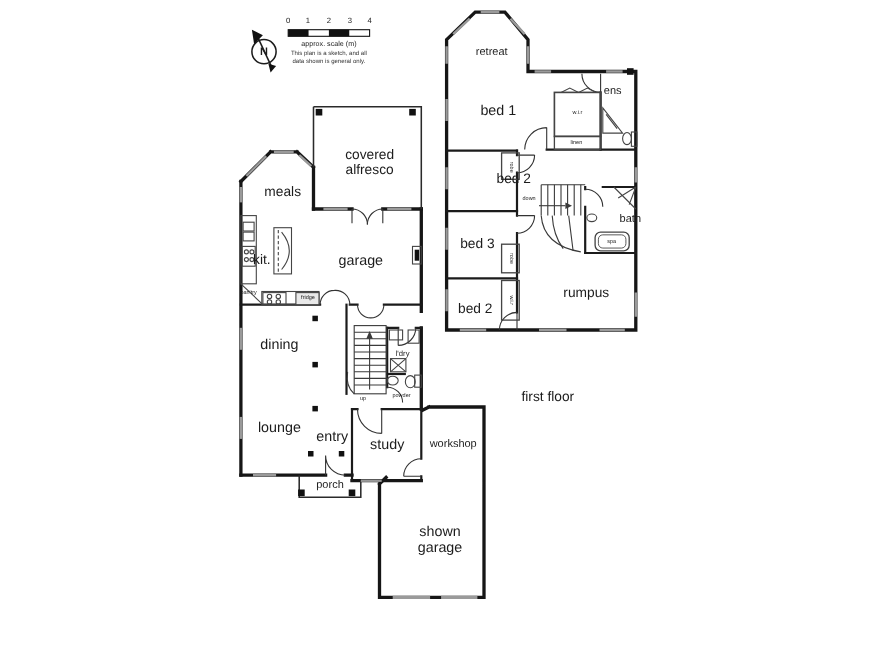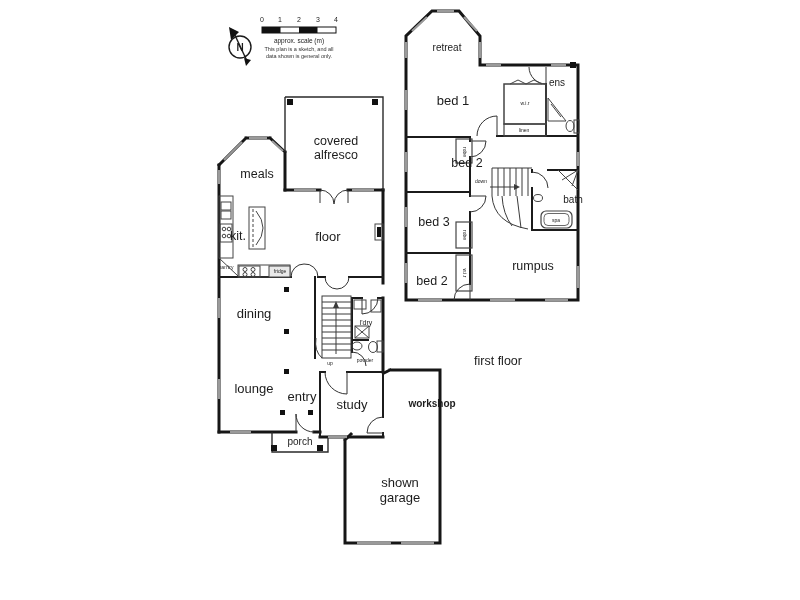--- a/index.html
+++ b/index.html
@@ -231,32 +231,32 @@
   <div class="lbl s7" style="left:299px;top:19px;">2</div>
   <div class="lbl s7" style="left:318px;top:19px;">3</div>
   <div class="lbl s7" style="left:336px;top:19px;">4</div>
   <div class="lbl s65" style="left:299px;top:41px;">approx. scale (m)</div>
   <div class="lbl s55" style="left:299px;top:50px;">This plan is a sketch, and all</div>
   <div class="lbl s55" style="left:299px;top:57px;">data shown is general only.</div>
 
   <div class="lbl s12" style="left:257px;top:174px;">meals</div>
   <div class="lbl s12" style="left:238px;top:236px;">kit.</div>
   <div class="lbl s12 wrap" style="left:336px;top:148px;width:80px;">covered alfresco</div>
-  <div class="lbl s13" style="left:328px;top:236px;">floor</div>
+  <div class="lbl s13" style="left:328px;top:236px;">garage</div>
   <div class="lbl s45" style="left:226px;top:267px;">pan'try</div>
   <div class="lbl s45" style="left:280px;top:271px;">fridge</div>
   <div class="lbl s13" style="left:254px;top:313px;">dining</div>
   <div class="lbl s13" style="left:254px;top:388px;">lounge</div>
   <div class="lbl s9" style="left:302px;top:396px;">entry</div>
   <div class="lbl s7" style="left:366px;top:322px;">l'dry</div>
   <div class="lbl s45" style="left:365px;top:360px;">powder</div>
   <div class="lbl s45" style="left:330px;top:363px;">up</div>
   <div class="lbl s13" style="left:352px;top:404px;">study</div>
   <div class="lbl s8" style="left:300px;top:442px;">porch</div>
-  <div class="lbl s8" style="left:432px;top:404px;font-weight:bold;">workshop</div>
+  <div class="lbl s8" style="left:412px;top:404px;">workshop</div>
   <div class="lbl s13 wrap" style="left:400px;top:491px;width:64px;">shown garage</div>
 
   <div class="lbl s11" style="left:447px;top:48px;">retreat</div>
   <div class="lbl s13" style="left:453px;top:100px;">bed 1</div>
   <div class="lbl s45" style="left:525px;top:103px;">w.i.r</div>
   <div class="lbl s45" style="left:524px;top:130px;">linen</div>
   <div class="lbl s8" style="left:557px;top:83px;">ens</div>
   <div class="lbl s12" style="left:435px;top:163px;margin-left:32px;">bed 2</div>
   <div class="lbl s12" style="left:434px;top:222px;">bed 3</div>
   <div class="lbl s12" style="left:432px;top:281px;">bed 2</div>

